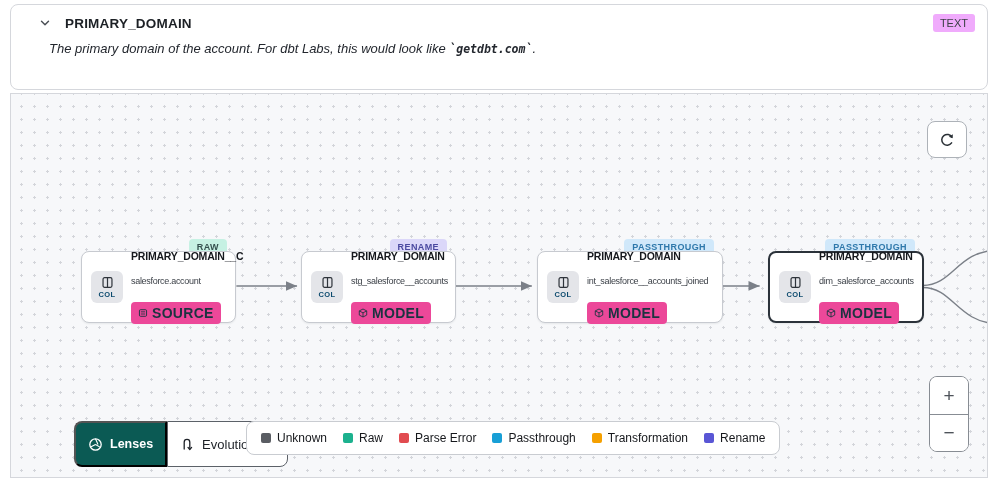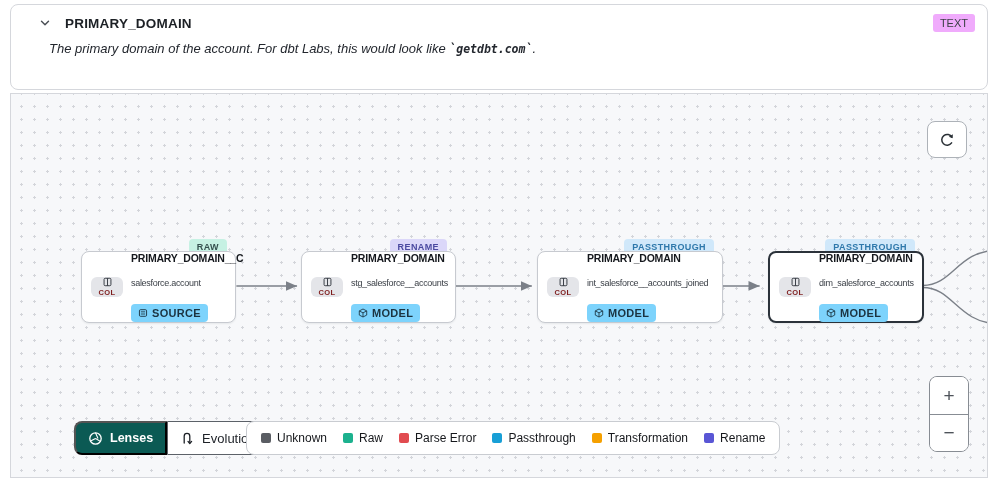--- a/index.html
+++ b/index.html
@@ -34,35 +34,35 @@
     border:1px solid #adb2b8; border-radius:8px; cursor:pointer; }
 
   
   .node { position:absolute; height:72px; z-index:2; }
   .node .tag { position:absolute; top:-12px; right:9px; z-index:1; padding:3px 8px 8px;
     border-radius:4px; font-size:9px; font-weight:700; letter-spacing:.4px; }
   .node .card { position:relative; z-index:2; width:100%; height:100%; background:#fff;
     border:1px solid #c7cad0; border-radius:8px; box-shadow:0 1px 2px rgba(20,24,31,.07);
     display:flex; align-items:center; gap:8px; padding:8px 9px; cursor:pointer; }
   .node.selected .card { border:2px solid #2b323a; }
-  .col-chip { flex:0 0 32px; height:20px; background:#e4e5e9; border-radius:6px;
-    display:flex; flex-direction:column; align-items:center; justify-content:center; gap:1px; color:#7f1d1d; }
+  .col-chip { flex:0 0 32px; height:32px; background:#e4e5e9; border-radius:6px;
+    display:flex; flex-direction:column; align-items:center; justify-content:center; gap:1px; color:#0c4a6e; }
   .col-chip .col-label { font-size:7.5px; font-weight:700; letter-spacing:.4px; }
   .node-body { display:flex; flex-direction:column; gap:14px; min-width:0; }
   .node-title { font-size:10.5px; font-weight:700; color:#15181d; letter-spacing:-.2px; white-space:nowrap; }
   .node-sub { font-size:9px; color:#3c4148; letter-spacing:-.3px; white-space:nowrap; }
   .node-badge { display:inline-flex; align-items:center; gap:4px; width:fit-content; margin-top:2px;
-    background:#7dd3fc; border-radius:4px; padding:3px 7px; font-size:11px; font-weight:700; letter-spacing:.3px; color:#1b3340; }
+    background:#ec4899; border-radius:4px; padding:3px 7px; font-size:14px; font-weight:700; letter-spacing:.3px; color:#1b3340; }
   .n1 { left:70px; top:157px; width:155px; }
   .n2 { left:290px; top:157px; width:155px; }
   .n3 { left:526px; top:157px; width:186px; }
   .n4 { left:757px; top:157px; width:156px; }
 
   
-  .lens-group { position:absolute; left:23px; top:327px; height:34px; display:flex; z-index:4;padding-left:40px; }
+  .lens-group { position:absolute; left:23px; top:327px; height:46px; display:flex; z-index:4;padding-left:40px; }
   .lenses-btn { display:flex; align-items:center; gap:7px; padding:0 12px; color:#fff;
     border-radius:8px 0 0 8px; font-size:12.5px; font-weight:600; cursor:pointer; }
   .evo-btn { display:flex; align-items:center; gap:8px; padding:0 12px; background:#fff;
     border:1px solid #5c6168; border-radius:0 8px 8px 0; font-size:13px; font-weight:500; color:#1d2127; cursor:pointer; }
 
   
   .legend { position:absolute; left:235px; top:327px; height:34px; z-index:4;
     display:flex; align-items:center; gap:16px; padding:0 14px; background:#fff;
     border:1px solid #c9ccd1; border-radius:8px; }
   .legend-item { display:flex; align-items:center; gap:6px;text-align:center; }

